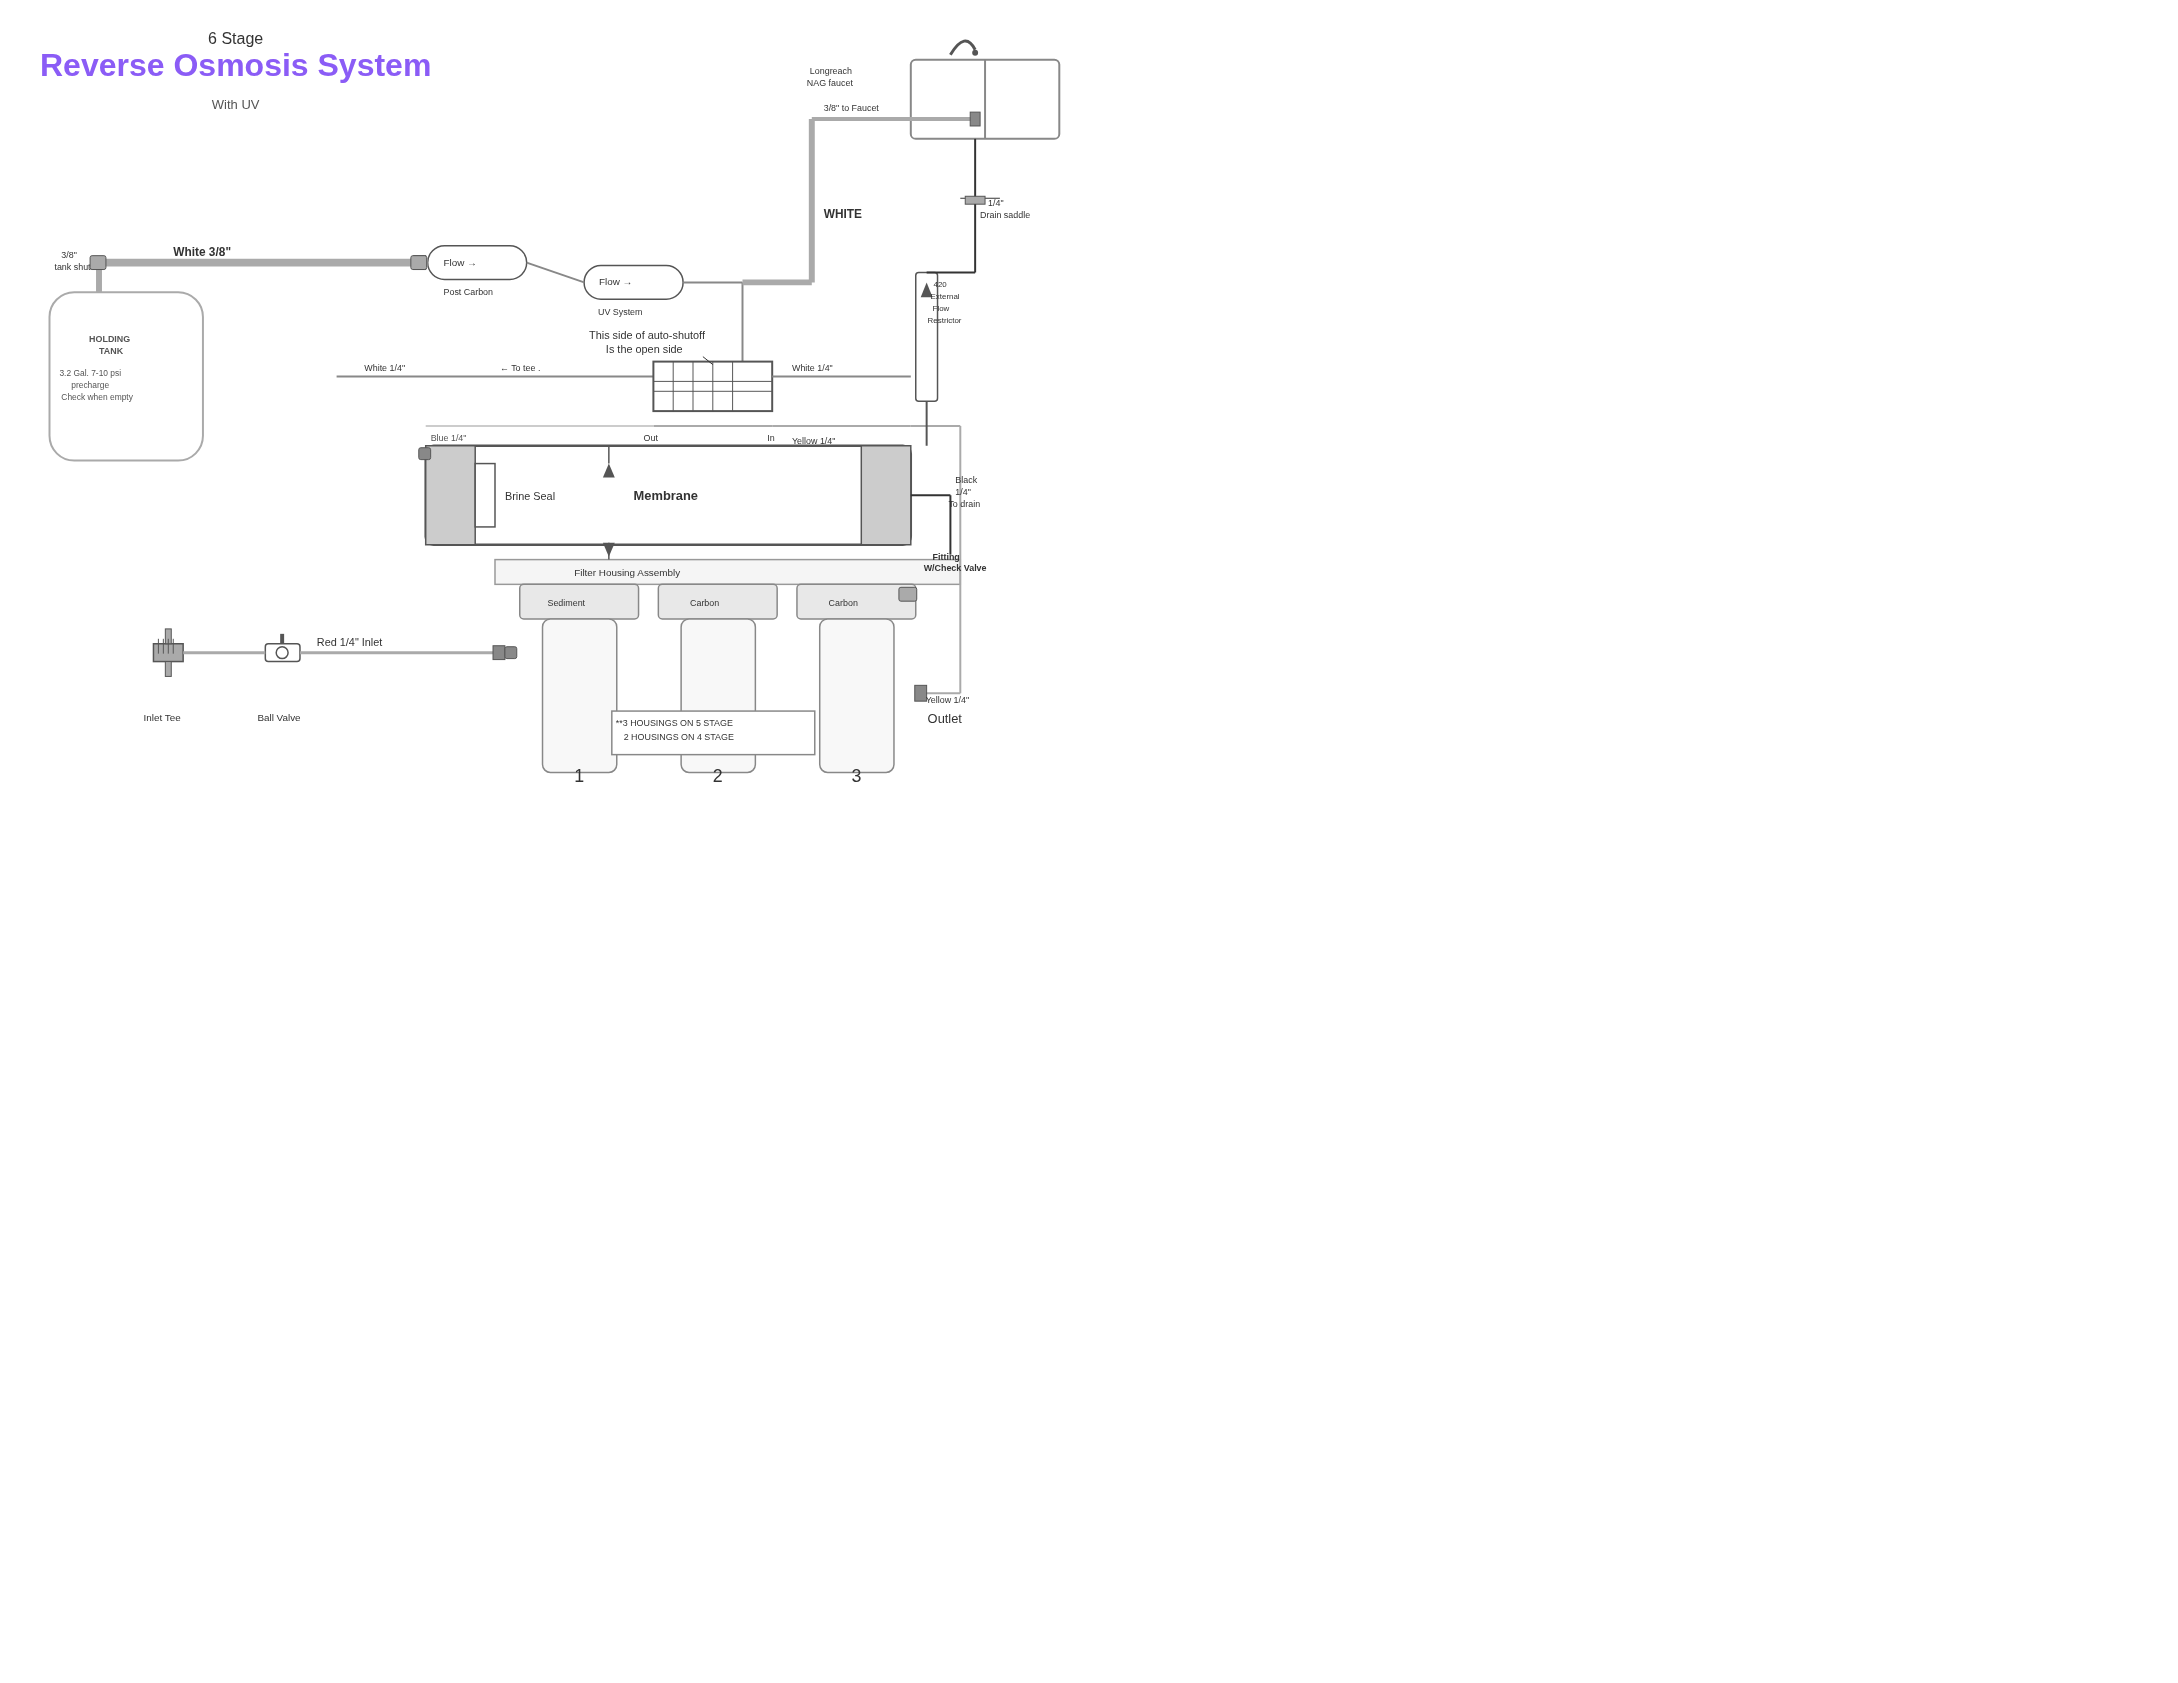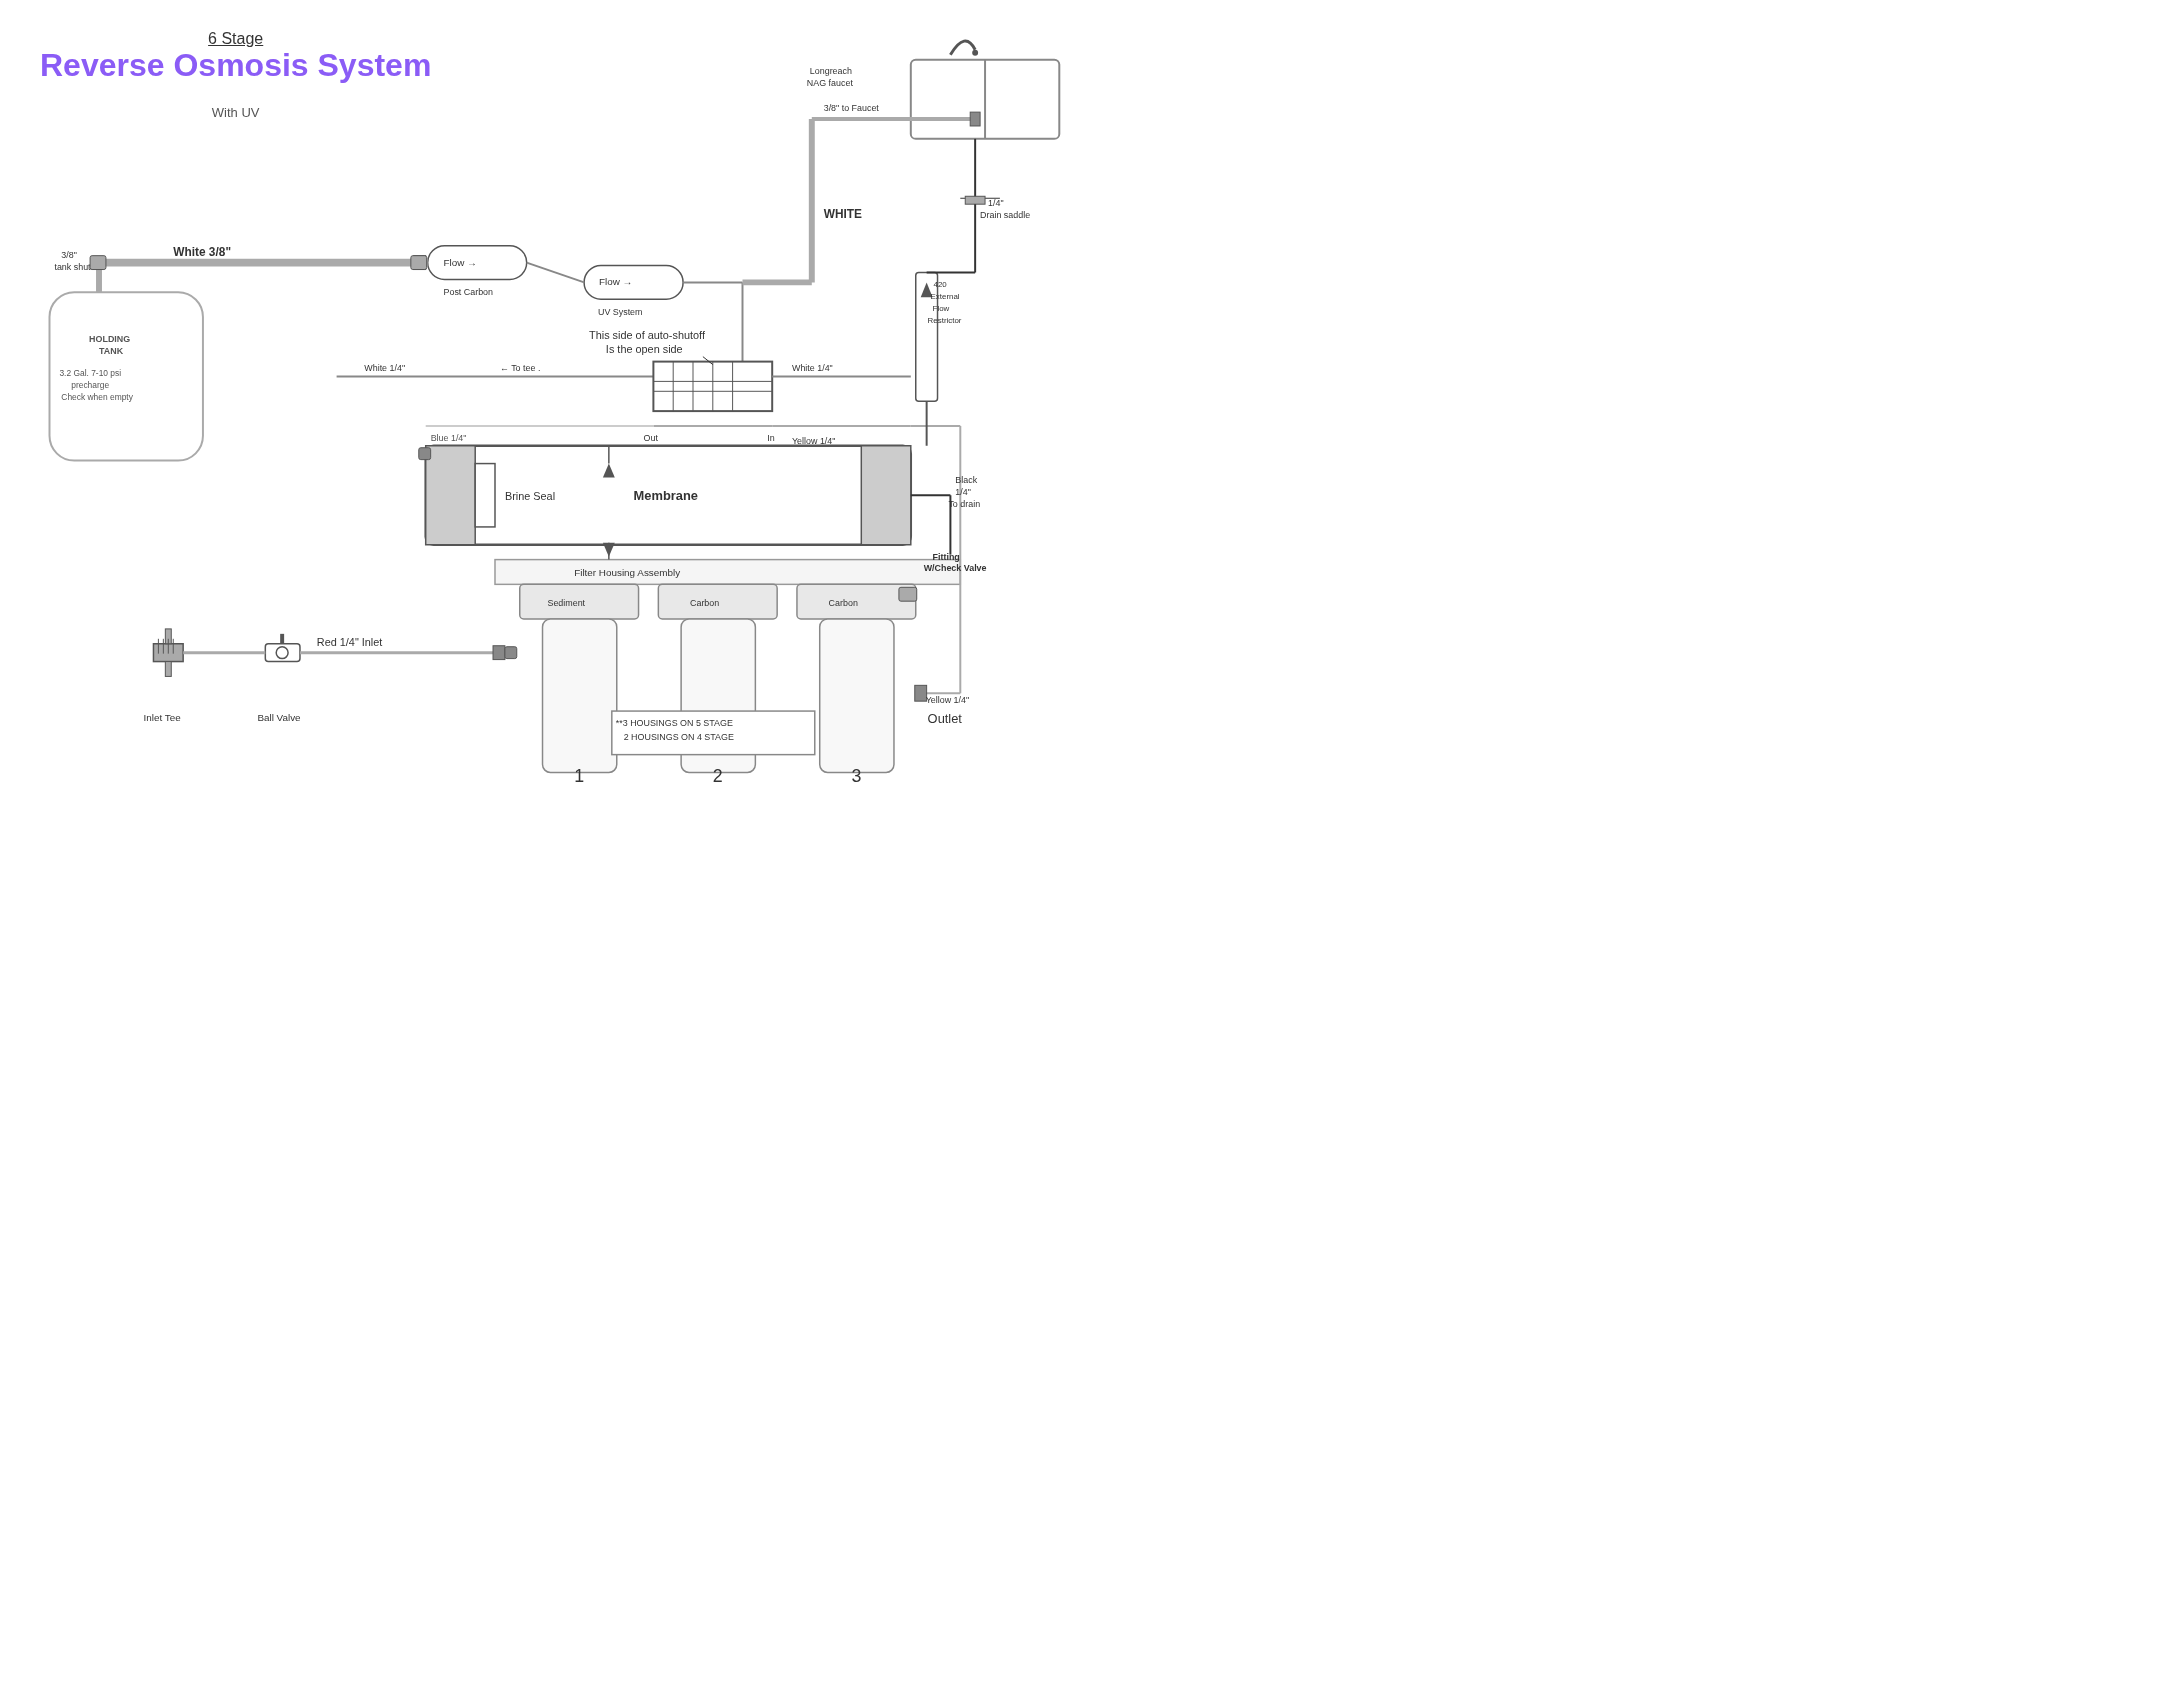--- a/index.html
+++ b/index.html
@@ -19,32 +19,31 @@
     .title-area {
       position: absolute;
       left: 40px;
       top: 30px;
       text-align: center;
     }
     .title-small {
       font-size: 16px;
       color: #333;
       font-weight: normal;
-      text-decoration: underline;
     }
     .title-large {
       font-size: 32px;
       font-weight: bold;
       color: #8b5cf6;
       line-height: 1.1;
     }
     .title-sub {
       font-size: 13px;
       color: #555;
-      margin-top: 22px;
+      margin-top: 14px;
     }
     svg#main-diagram {
       position: absolute;
       top: 0; left: 0;
       width: 1089px;
       height: 842px;
     }
   </style>
 </head>
 <body>

